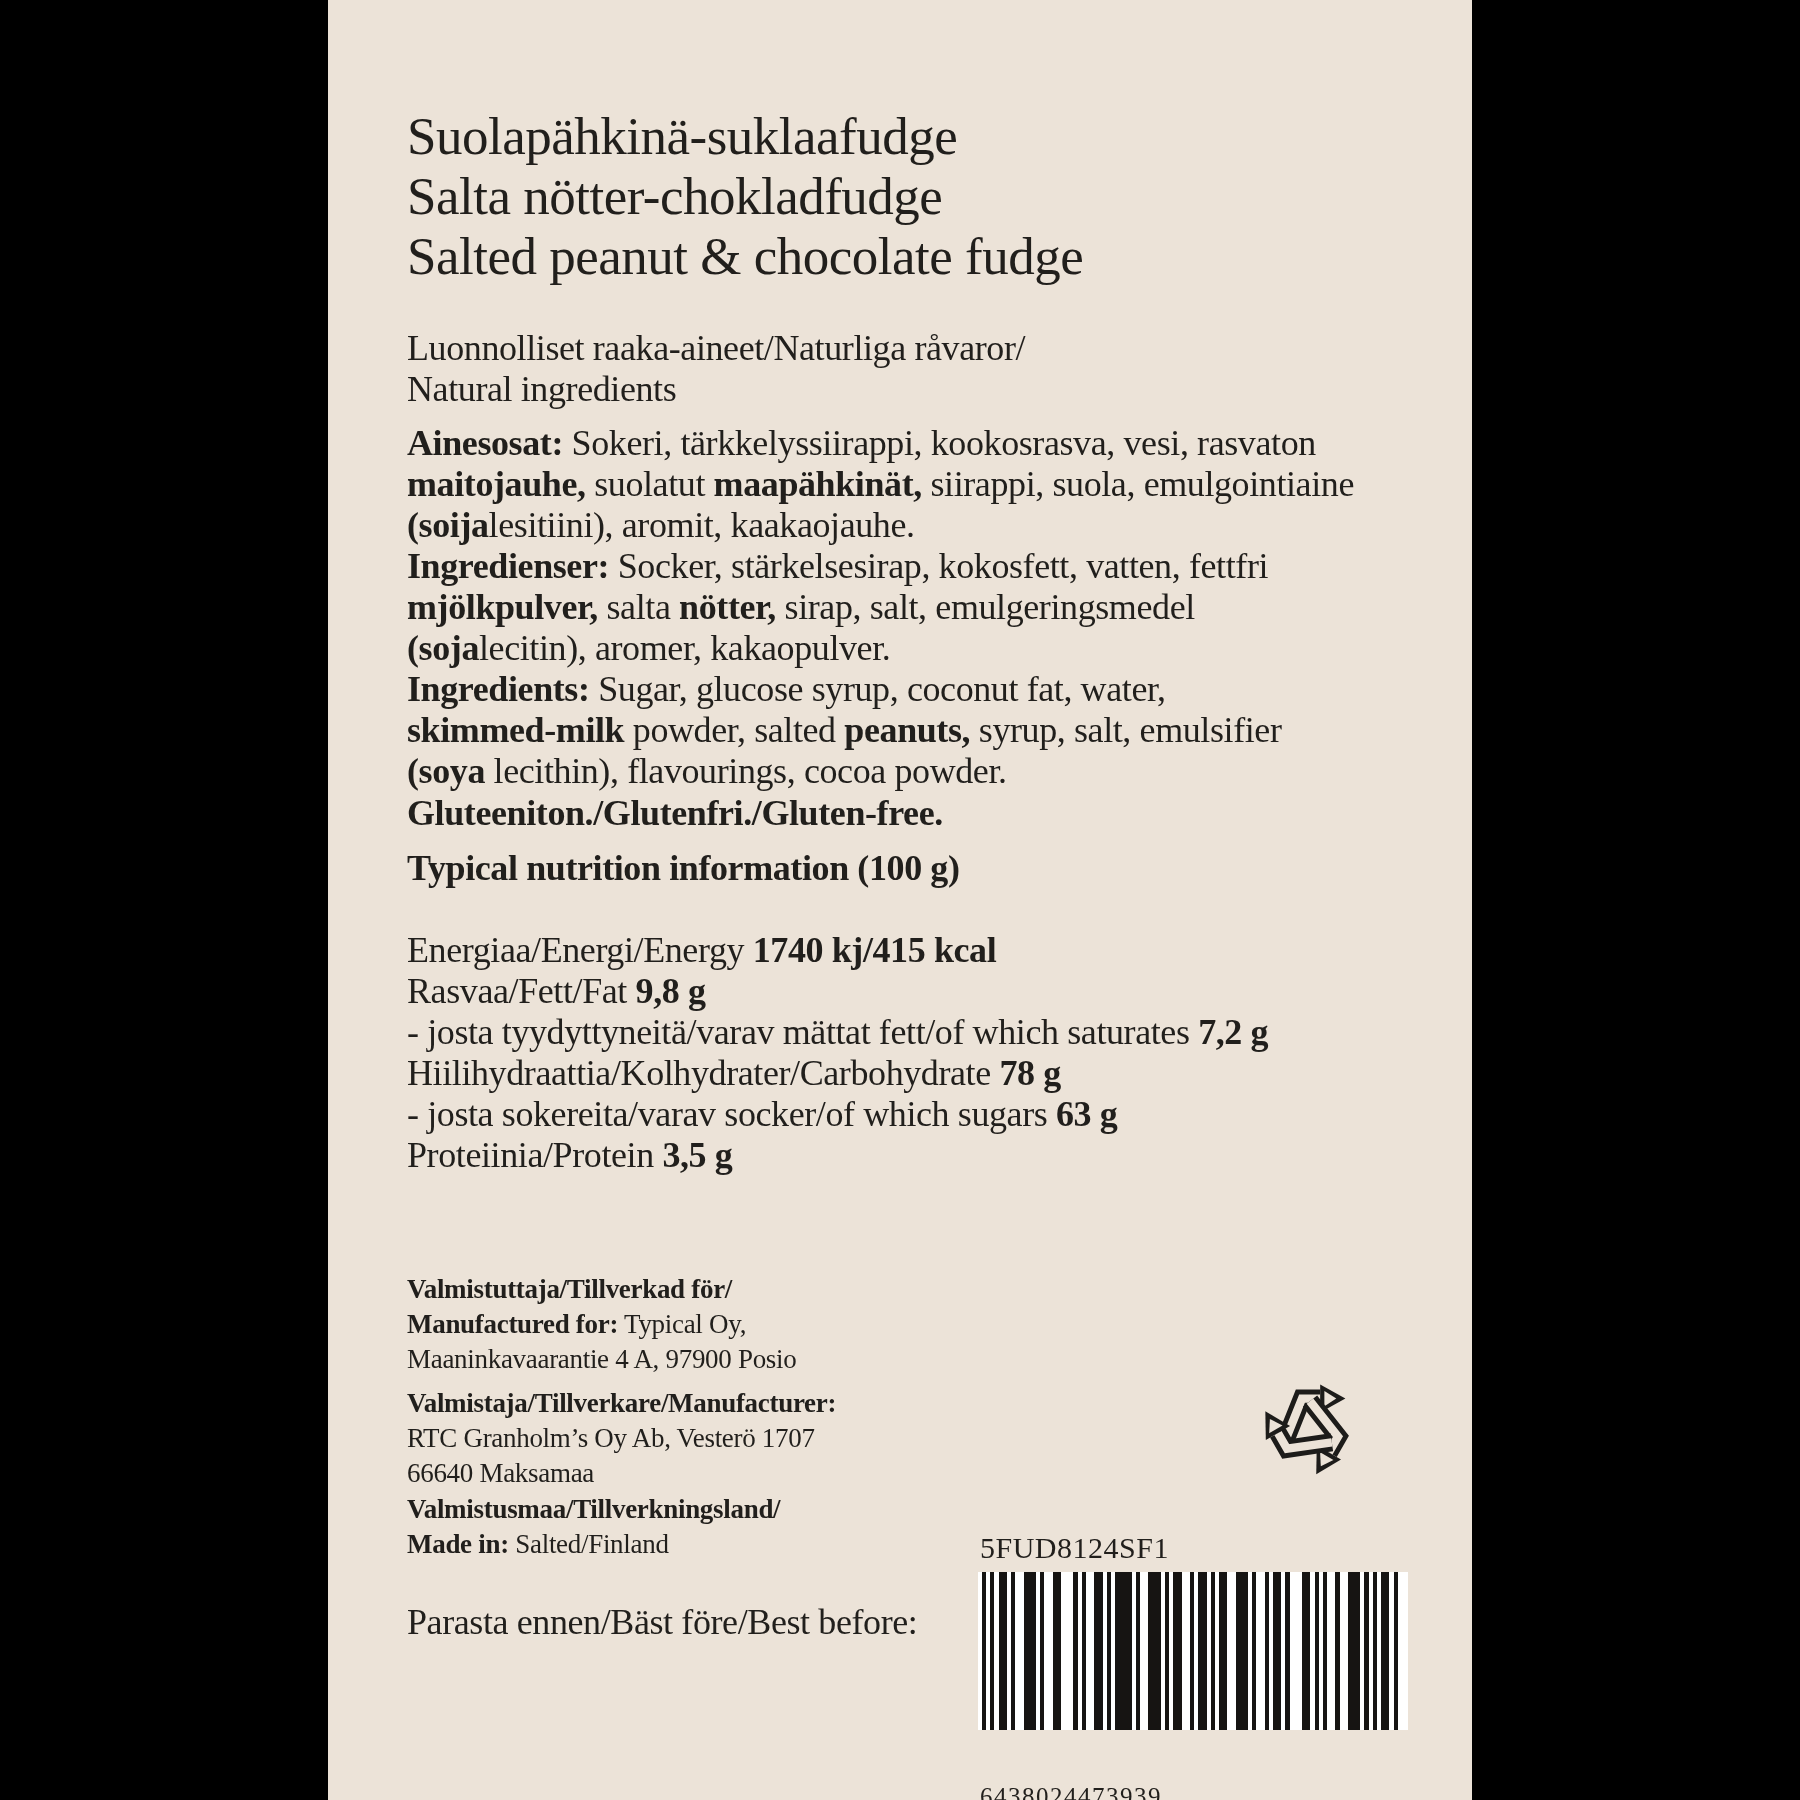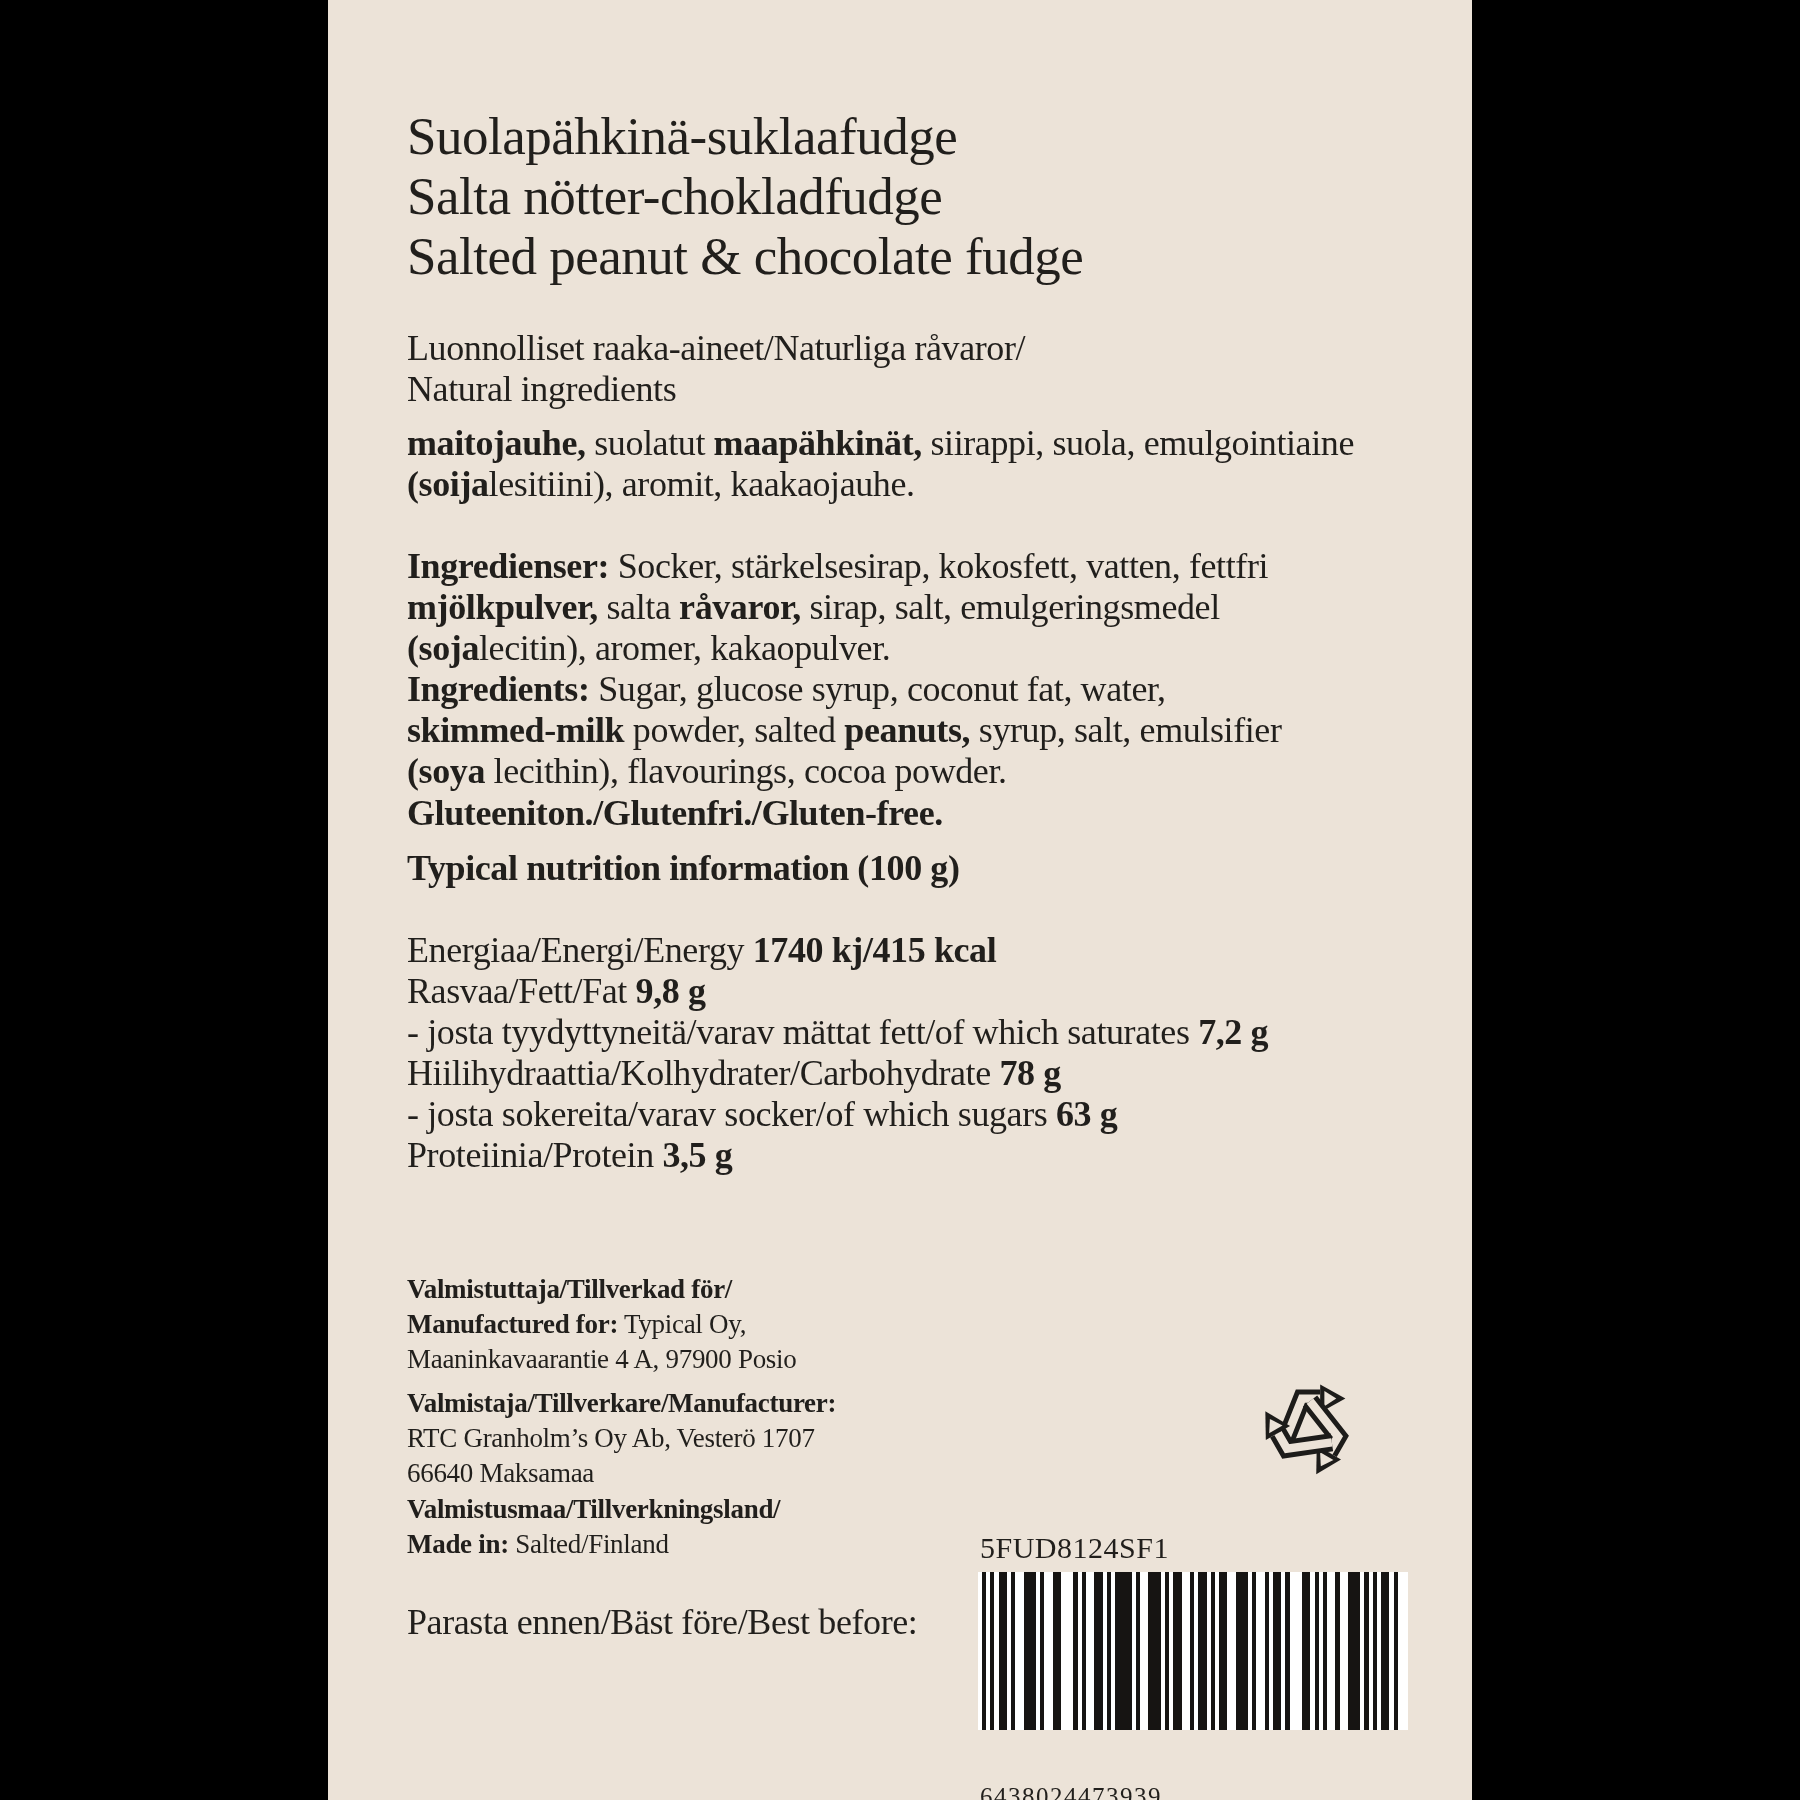--- a/index.html
+++ b/index.html
@@ -31,27 +31,28 @@
         <div class="ln"><span>Salta nötter-chokladfudge</span></div>
         <div class="ln"><span>Salted peanut &amp; chocolate fudge</span></div>
       </div>
 
     <div class="tb body" style="top:328px">
         <div class="ln"><span>Luonnolliset raaka-aineet/Naturliga råvaror/</span></div>
         <div class="ln"><span>Natural ingredients</span></div>
       </div>
 
     <div class="tb body" style="top:423px">
+        <div class="ln"><span class="b">Ainesosat:</span><span> Sokeri, tärkkelyssiirappi, kookosrasva, vesi, rasvaton</span></div>
         <div class="ln"><span class="b">maitojauhe,</span><span> suolatut </span><span class="b">maapähkinät,</span><span> siirappi, suola, emulgointiaine</span></div>
         <div class="ln"><span class="b">(soija</span><span>lesitiini), aromit, kaakaojauhe.</span></div>
       </div>
 
     <div class="tb body" style="top:546px">
         <div class="ln"><span class="b">Ingredienser:</span><span> Socker, stärkelsesirap, kokosfett, vatten, fettfri</span></div>
-        <div class="ln"><span class="b">mjölkpulver,</span><span> salta </span><span class="b">råvaror,</span><span> sirap, salt, emulgeringsmedel</span></div>
+        <div class="ln"><span class="b">mjölkpulver,</span><span> salta </span><span class="b">nötter,</span><span> sirap, salt, emulgeringsmedel</span></div>
         <div class="ln"><span class="b">(soja</span><span>lecitin), aromer, kakaopulver.</span></div>
       </div>
 
     <div class="tb body" style="top:793px">
         <div class="ln"><span class="b">Gluteeniton./Glutenfri./Gluten-free.</span></div>
       </div>
 
     <div class="tb body" style="top:669px">
         <div class="ln"><span class="b">Ingredients:</span><span> Sugar, glucose syrup, coconut fat, water,</span></div>
         <div class="ln"><span class="b">skimmed-milk</span><span> powder, salted </span><span class="b">peanuts,</span><span> syrup, salt, emulsifier</span></div>

